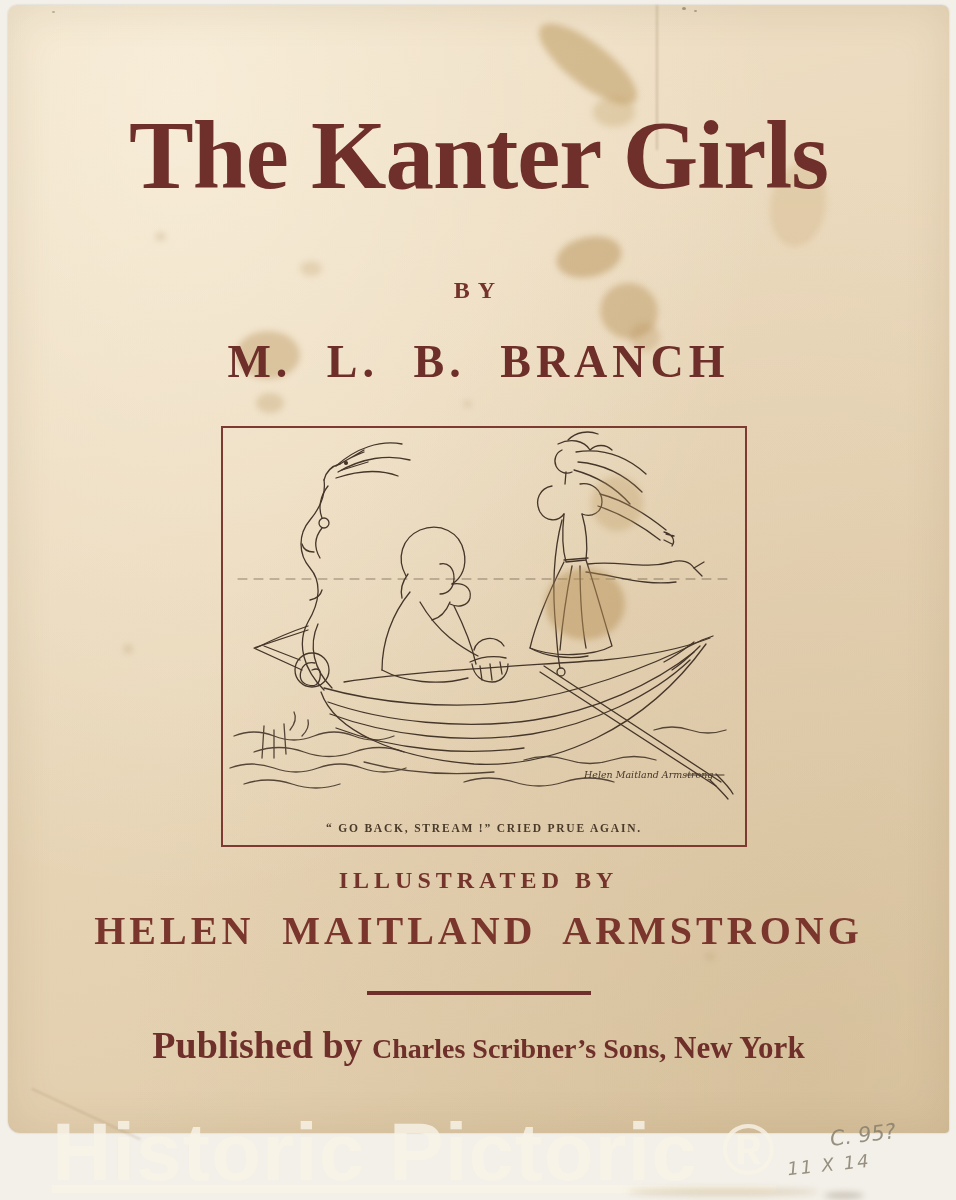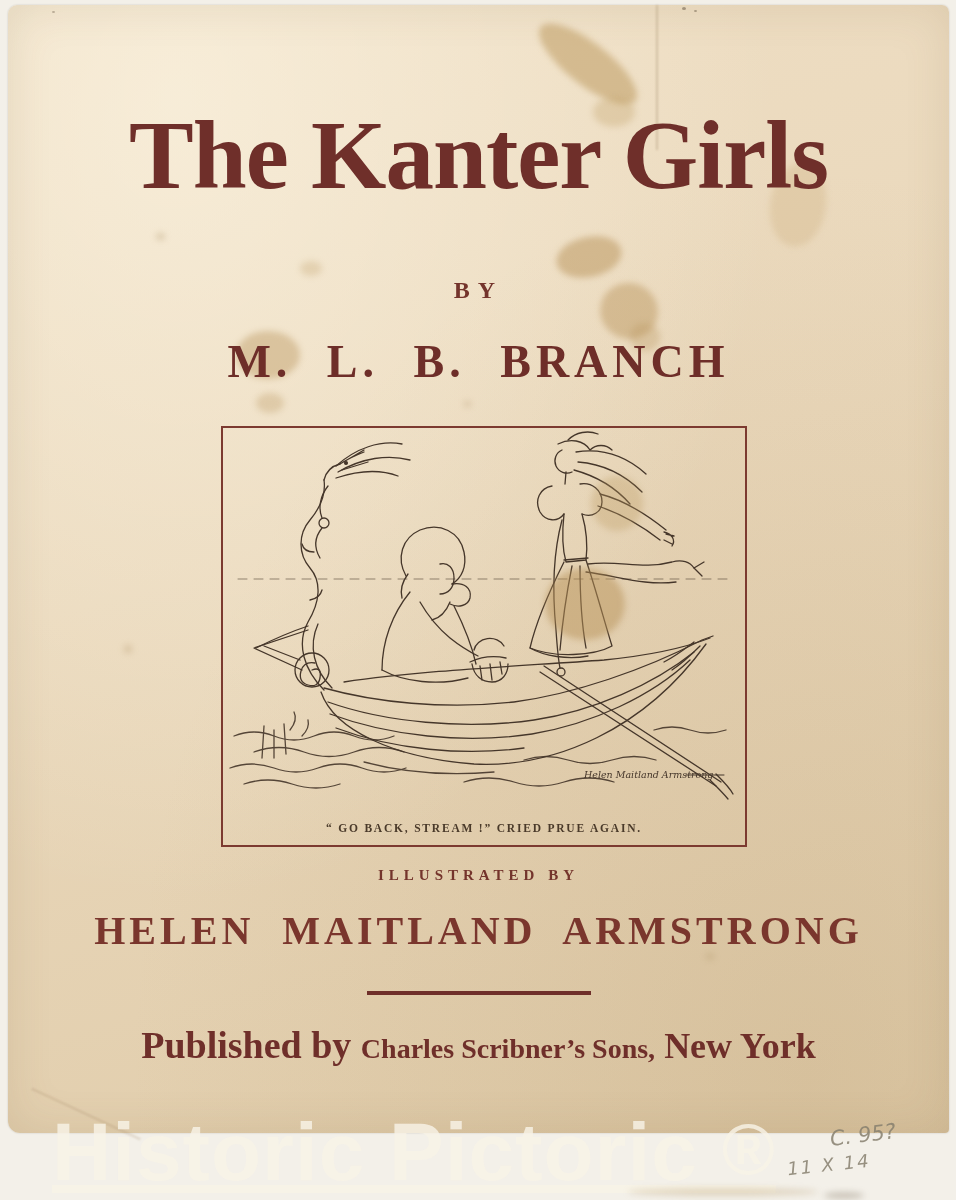--- a/index.html
+++ b/index.html
@@ -26,27 +26,27 @@
   .frame{
     position:absolute;left:213px;top:421px;width:526px;height:421px;
     border:2.5px solid #7c3a30;box-sizing:border-box;
     display:flex;flex-direction:column;align-items:center;justify-content:flex-end;
   }
   .frame svg{position:absolute;left:1px;top:2px;}
   .caption{
     position:relative;margin-bottom:11px;
     font-size:11.5px;letter-spacing:1.8px;color:#4a3a2a;font-weight:bold;
   }
-  .illby{top:862px;font-size:15px;letter-spacing:5px;font-weight:bold;color:#74342c;}
+  .illby{top:862px;font-size:24px;letter-spacing:5px;font-weight:bold;color:#74342c;}
   .illustrator{top:902px;font-size:40px;letter-spacing:4px;word-spacing:14px;font-weight:bold;color:#7a362d;}
   .rule{position:absolute;left:50%;top:986px;width:224px;height:3.5px;margin-left:-112px;background:#6f2f2a;}
   .publisher{top:1018px;font-size:36px;font-weight:bold;color:#6f2f2a;white-space:nowrap;}
   .publisher .prefix{font-size:38px;}
   .publisher .pname{font-size:28px;}
-  .publisher .pcity{font-size:36px;}
+  .publisher .pcity{font-size:31px;}
   .watermark{
     position:absolute;left:44px;top:1100px;
     font-family:"Liberation Sans", sans-serif;font-weight:bold;
     font-size:82px;letter-spacing:1px;white-space:nowrap;
     color:rgba(248,243,231,.82);
     text-decoration:underline;
   }
   .watermark .reg{font-size:72px;vertical-align:6px;}
   .pencil{
     position:absolute;color:#87806f;opacity:.85;

